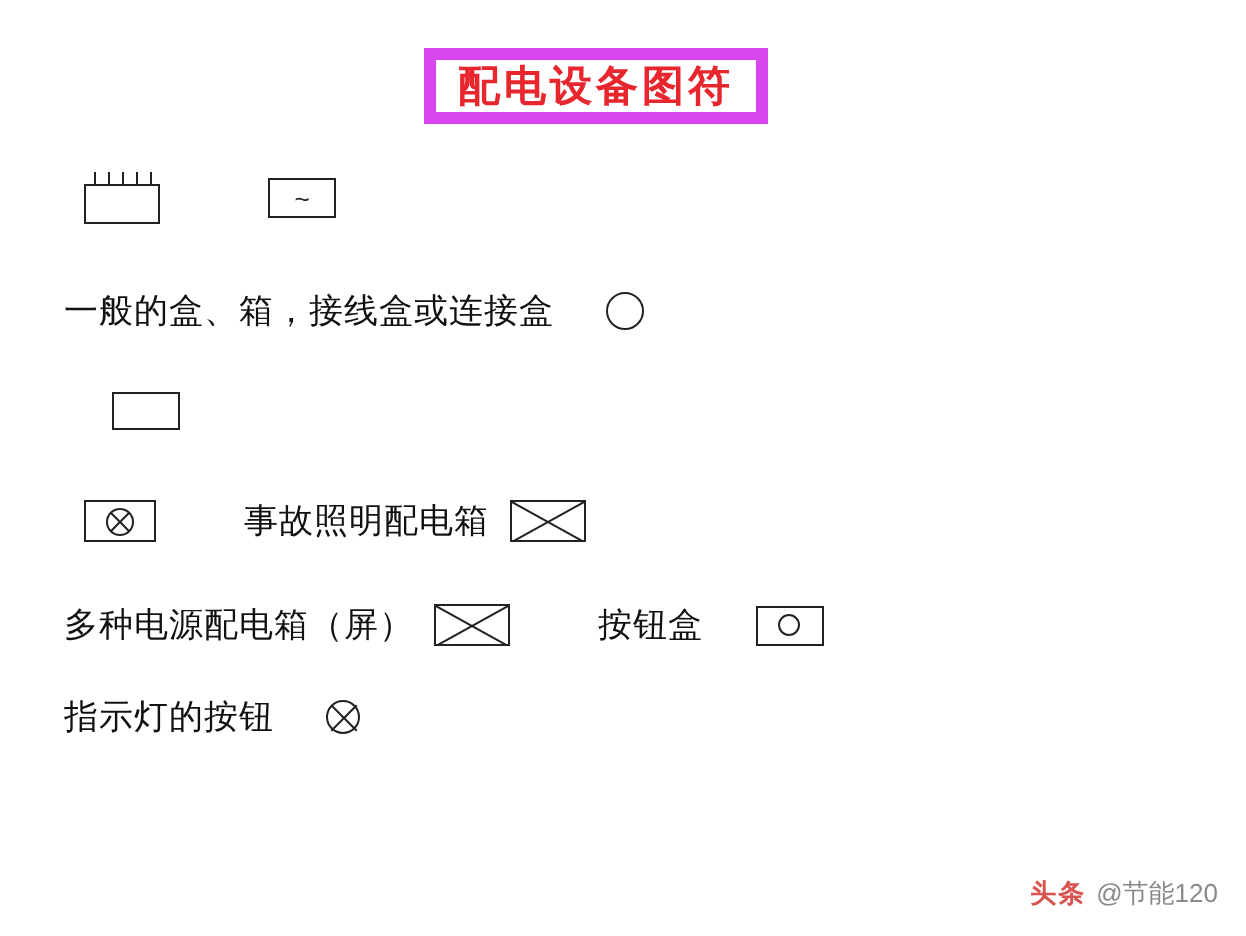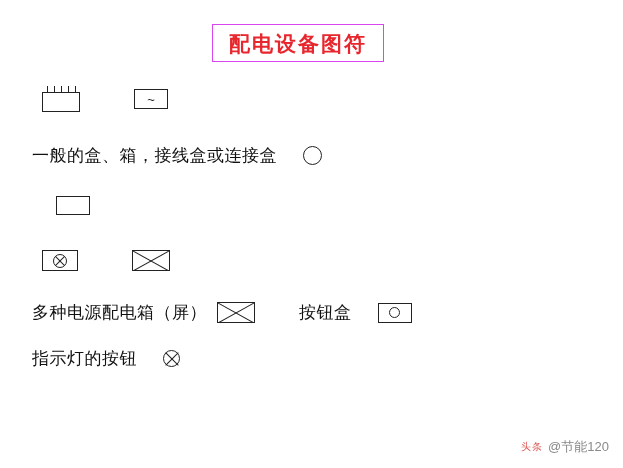--- a/index.html
+++ b/index.html
@@ -16,21 +16,21 @@
     overflow: hidden;
   }
 
   
   #title-box {
     position: absolute;
     left: 212px;
     top: 24px;
     width: 172px;
     height: 38px;
-    border: 1px solid #d946ef;
+    border: 6px solid #d946ef;
     display: flex;
     align-items: center;
     justify-content: center;
     box-sizing: border-box;
   }
   #title-text {
     color: #e8262d;
     font-size: 21px;
     font-weight: bold;
     letter-spacing: 2px;
@@ -202,22 +202,22 @@
     position: absolute;
     right: 14px;
     bottom: 12px;
     display: flex;
     align-items: center;
     font-size: 13px;
     color: #8a8a8a;
   }
   #watermark .logo {
     color: #d9534f;
-    font-weight: normal;
-    font-size: 10px;
+    font-weight: bold;
+    font-size: 13px;
     margin-right: 5px;
     letter-spacing: 1px;
   }
 </style>
 </head>
 <body>
 
 <div id="title-box">
   <span id="title-text">配电设备图符</span>
 </div>
@@ -246,20 +246,21 @@
   <span class="gap-md"></span>
   <span class="sym sym-rect"></span>
 </div>
 
 <div class="row" style="left:32px; top:250px;">
   <span class="gap-sm"></span>
   <span class="sym sym-rect-xcircle">
     <span class="xcircle"></span>
   </span>
   <span class="gap-lg"></span>
+  <span class="row-label">事故照明配电箱</span>
   <span class="gap-sm"></span>
   <span class="sym sym-rect-cross">
     <i class="d1"></i>
       <i class="d2"></i>
   </span>
 </div>
 
 <div class="row" style="left:32px; top:302px;">
   <span class="row-label">多种电源配电箱（屏）</span>
   <span class="gap-sm"></span>

